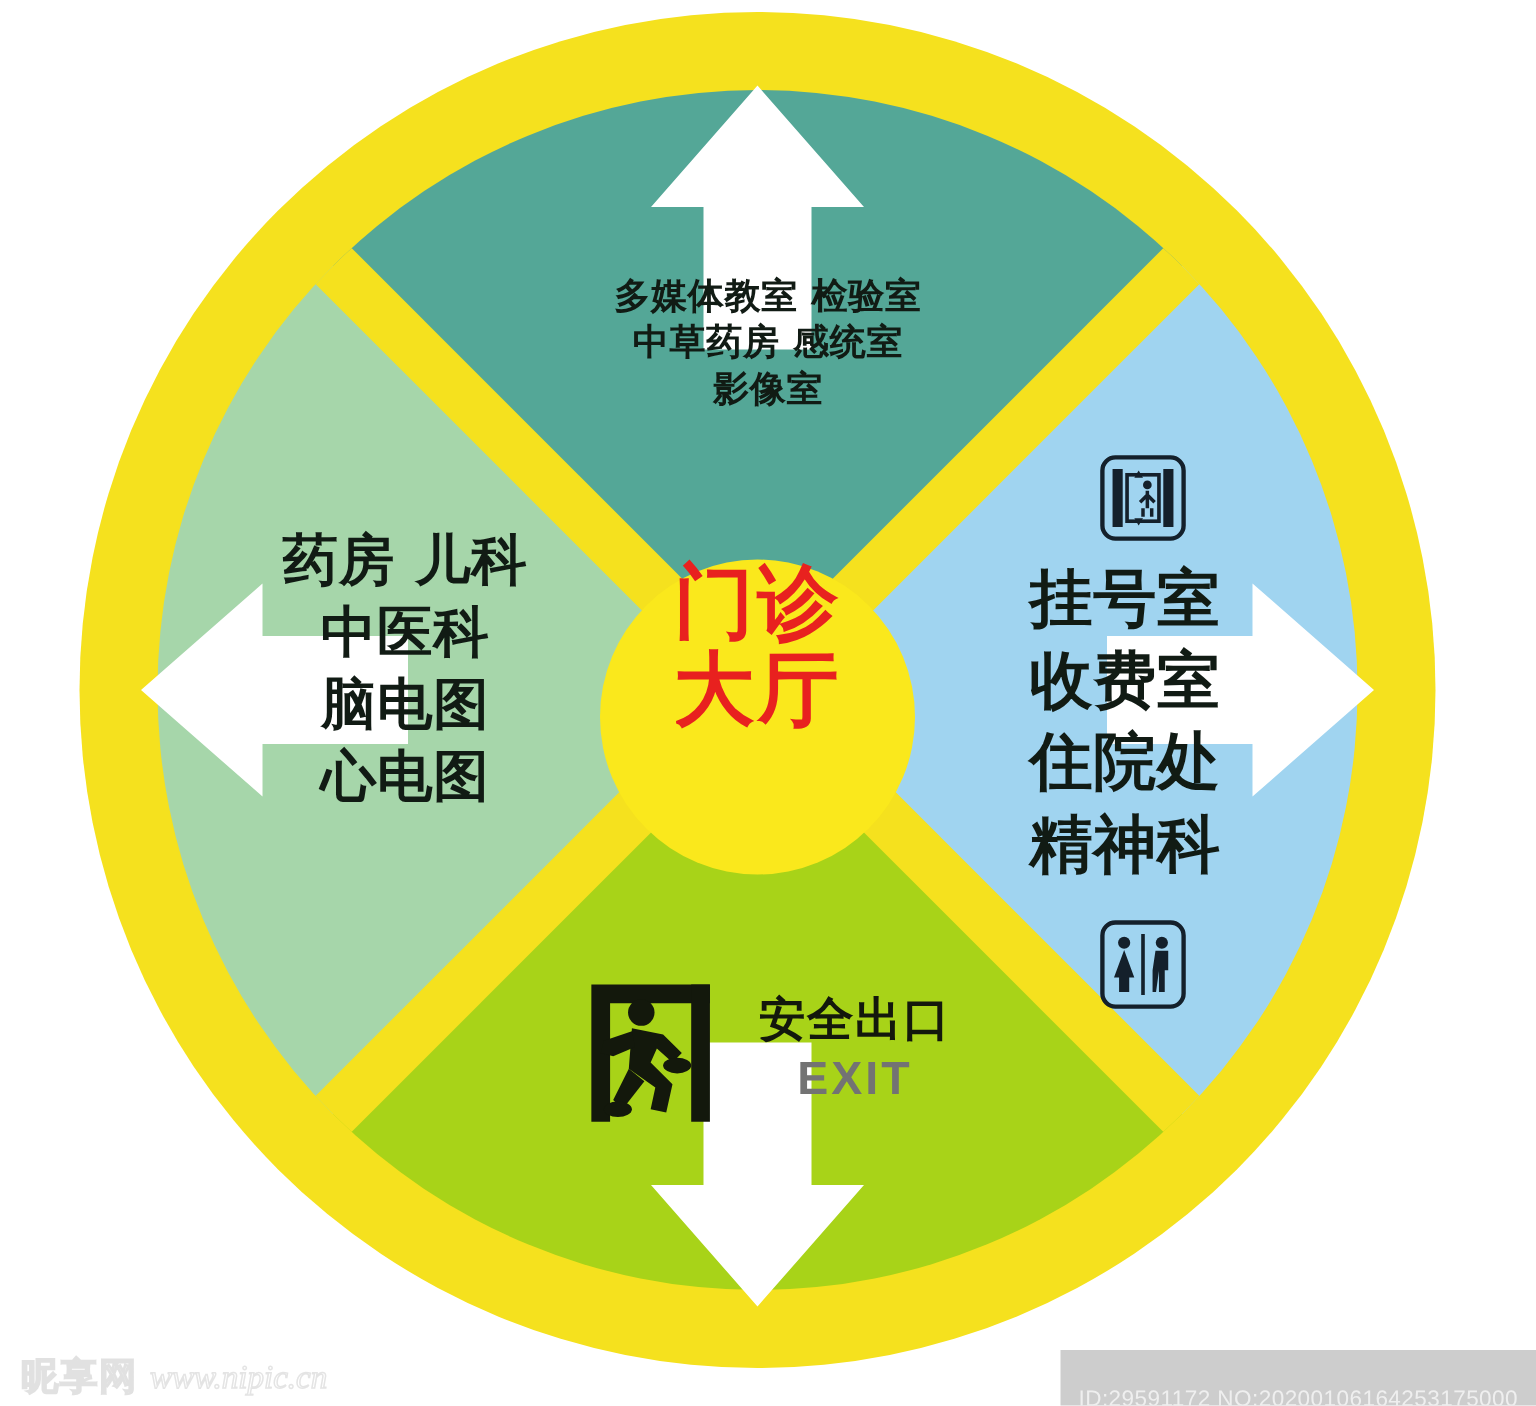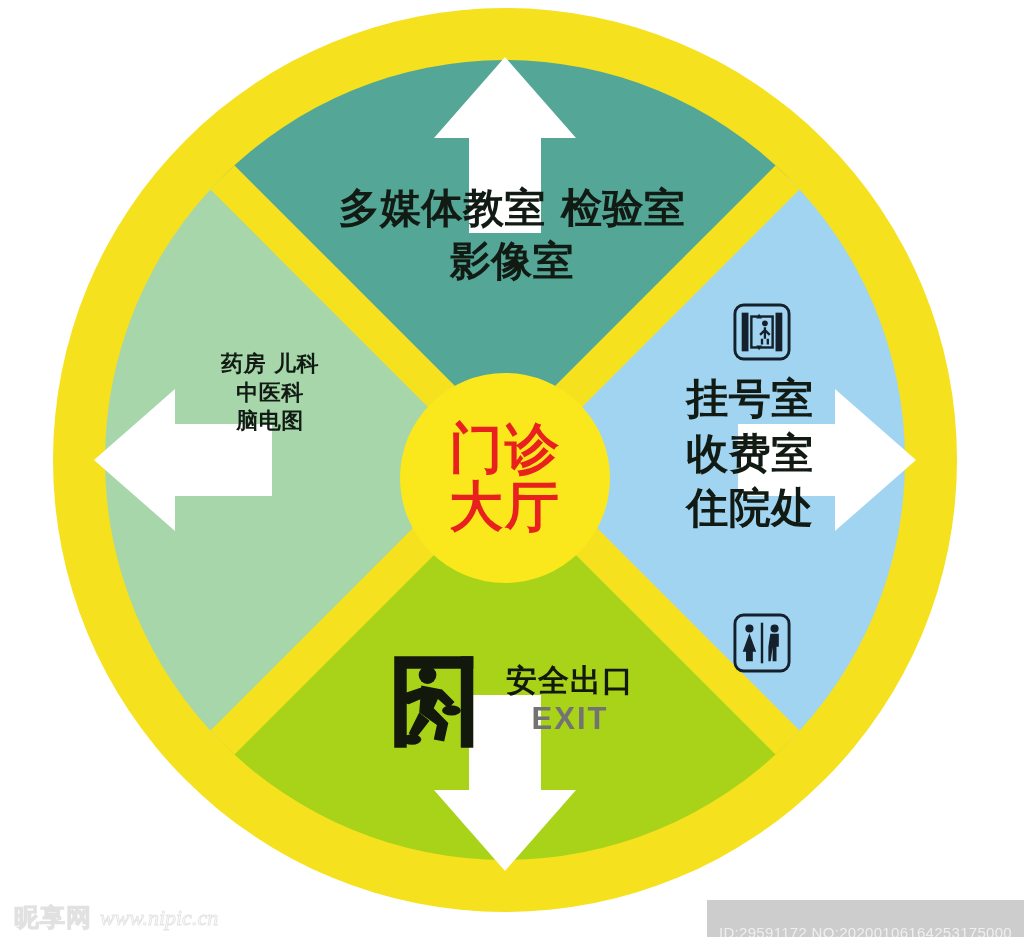--- a/index.html
+++ b/index.html
@@ -39,29 +39,29 @@
     text-align: center;
     line-height: 1.30;
     letter-spacing: 0.5px;
     white-space: nowrap;
   }
 
   #top-text {
     left: 262px;
     top: 182px;
     width: 500px;
-    font-size: 41px;
+    font-size: 24px;
   }
   #top-text .ln { display: block; }
 
   #left-text {
     left: 120px;
     top: 350px;
     width: 300px;
-    font-size: 22px;
+    font-size: 37px;
   }
   #left-text .ln { display: block; }
 
   #right-text {
     left: 625px;
     top: 372px;
     width: 250px;
     font-size: 42px;
   }
   #right-text .ln { display: block; }
@@ -71,21 +71,21 @@
     position: absolute;
     left: 400px;
     top: 373px;
     width: 210px;
     height: 210px;
     border-radius: 50%;
     background: #fae81c;
     display: flex;
     flex-direction: column;
     align-items: center;
-    justify-content: center;
+    justify-content: flex-start;
   }
   #center-hub .hub-ln {
     display: block;
     color: #e8211f;
     font-size: 54px;
     font-weight: 900;
     line-height: 1.08;
     letter-spacing: 2px;
     text-align: center;
   }
@@ -224,33 +224,36 @@
 
     <polygon fill="#ffffff" points="44,455 125,384 125,419 222,419 222,491 125,491 125,526"></polygon>
 
     <polygon fill="#ffffff" points="866,455 785,384 785,419 688,419 688,491 785,491 785,526"></polygon>
   </svg>
 
 </div>
 
 <div class="sector-text" id="top-text">
   <span class="ln">多媒体教室 检验室</span>
+  <span class="ln">中草药房 感统室</span>
   <span class="ln">影像室</span>
 </div>
 
 <div class="sector-text" id="left-text">
   <span class="ln">药房 儿科</span>
   <span class="ln">中医科</span>
   <span class="ln">脑电图</span>
+  <span class="ln">心电图</span>
 </div>
 
 <div class="sector-text" id="right-text">
   <span class="ln">挂号室</span>
   <span class="ln">收费室</span>
   <span class="ln">住院处</span>
+  <span class="ln">精神科</span>
 </div>
 
 <svg id="elevator-icon" viewBox="0 0 60 60">
   <rect x="2" y="2" width="56" height="56" rx="9" ry="9" fill="none" stroke="#14202b" stroke-width="3"></rect>
   <rect x="9" y="10" width="7" height="40" fill="#14202b"></rect>
   <rect x="44" y="10" width="7" height="40" fill="#14202b"></rect>
   <rect x="19" y="14" width="22" height="32" fill="none" stroke="#14202b" stroke-width="2.5"></rect>
   <circle cx="33" cy="21" r="3" fill="#14202b"></circle>
   <path d="M33 25 L33 37 M33 28 L28 33 M33 28 L38 33 M30 37 L30 43 M36 37 L36 43" stroke="#14202b" stroke-width="2.4" fill="none"></path>
   <path d="M24 16 L27 11 L30 16 Z" fill="#14202b"></path>

